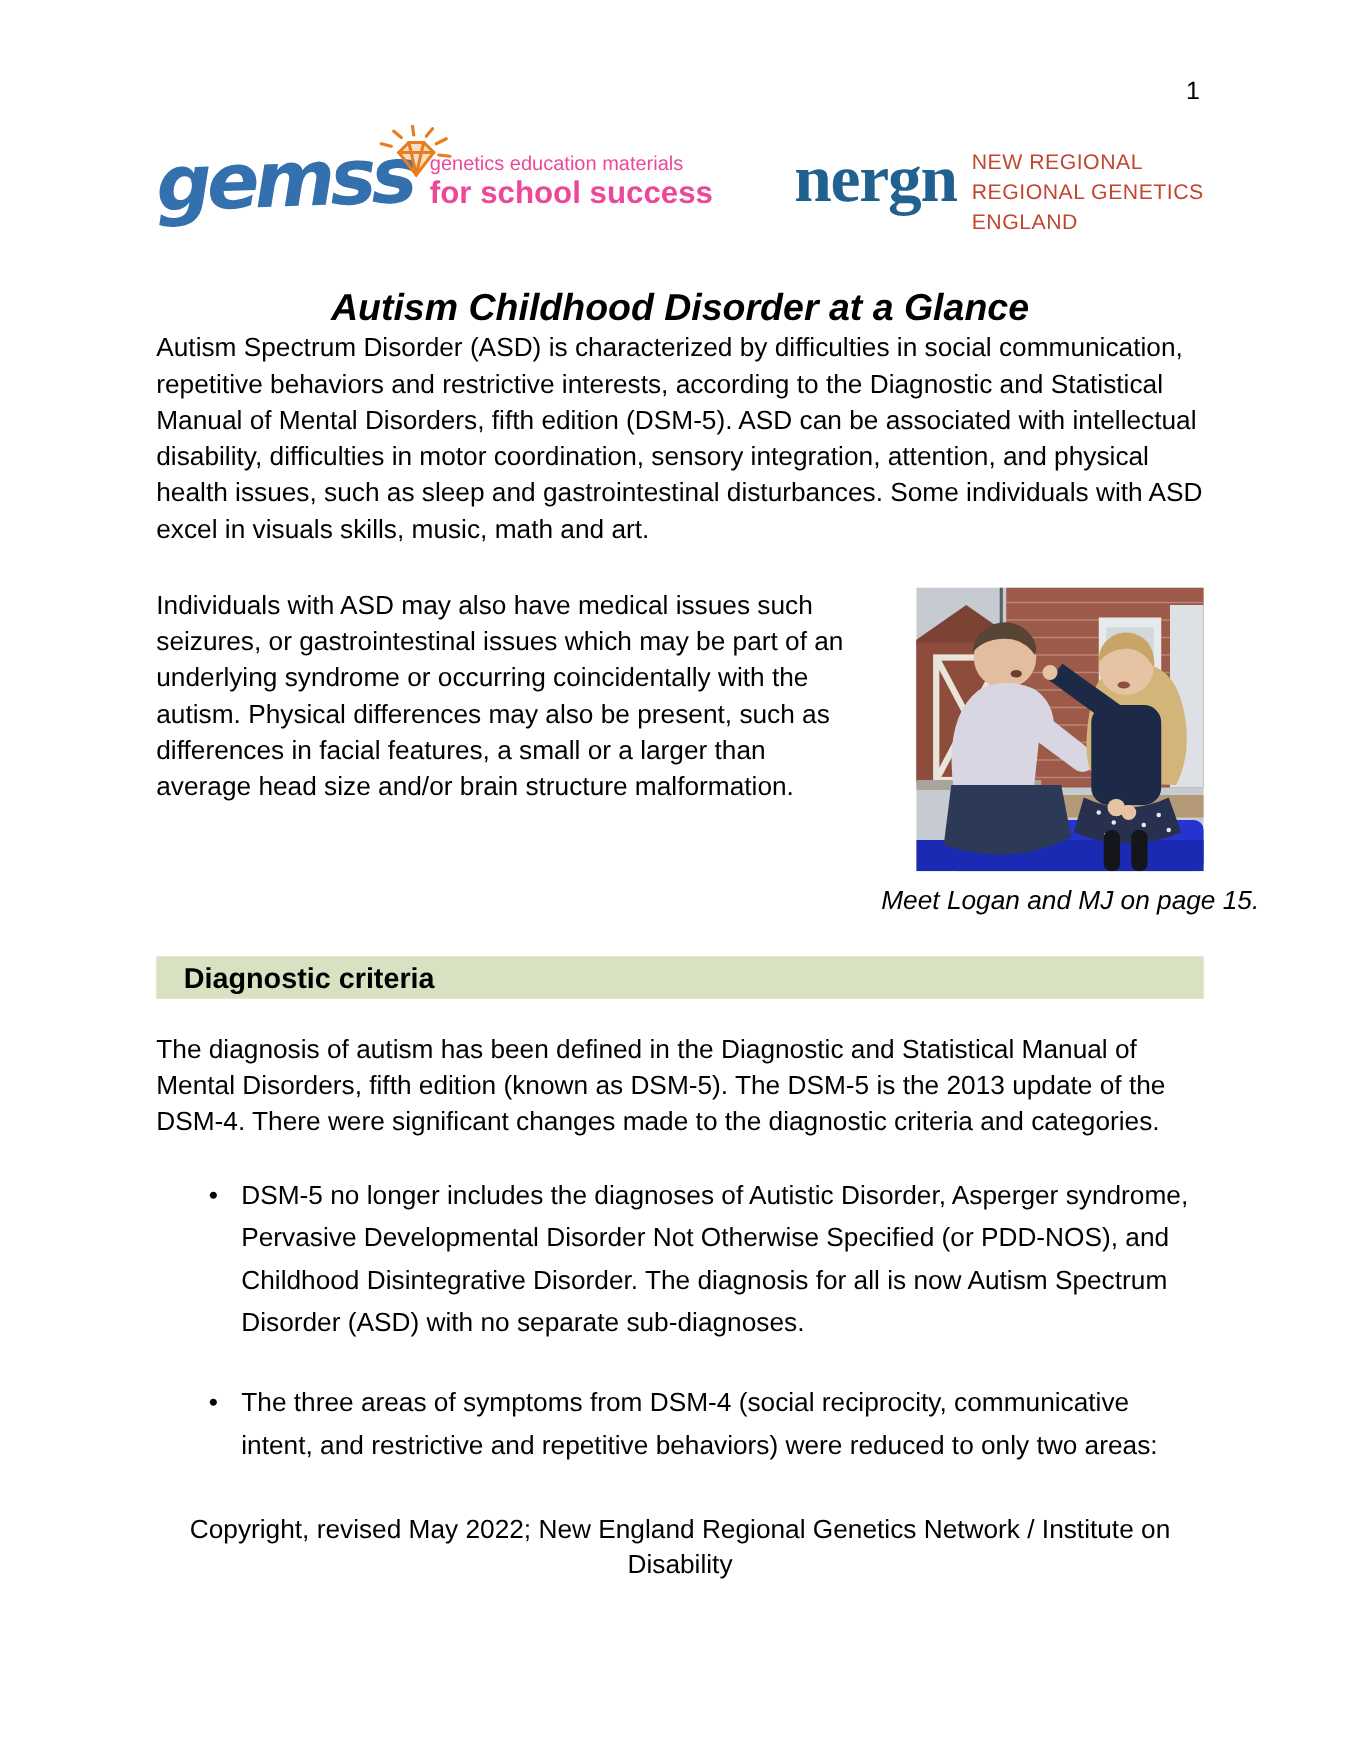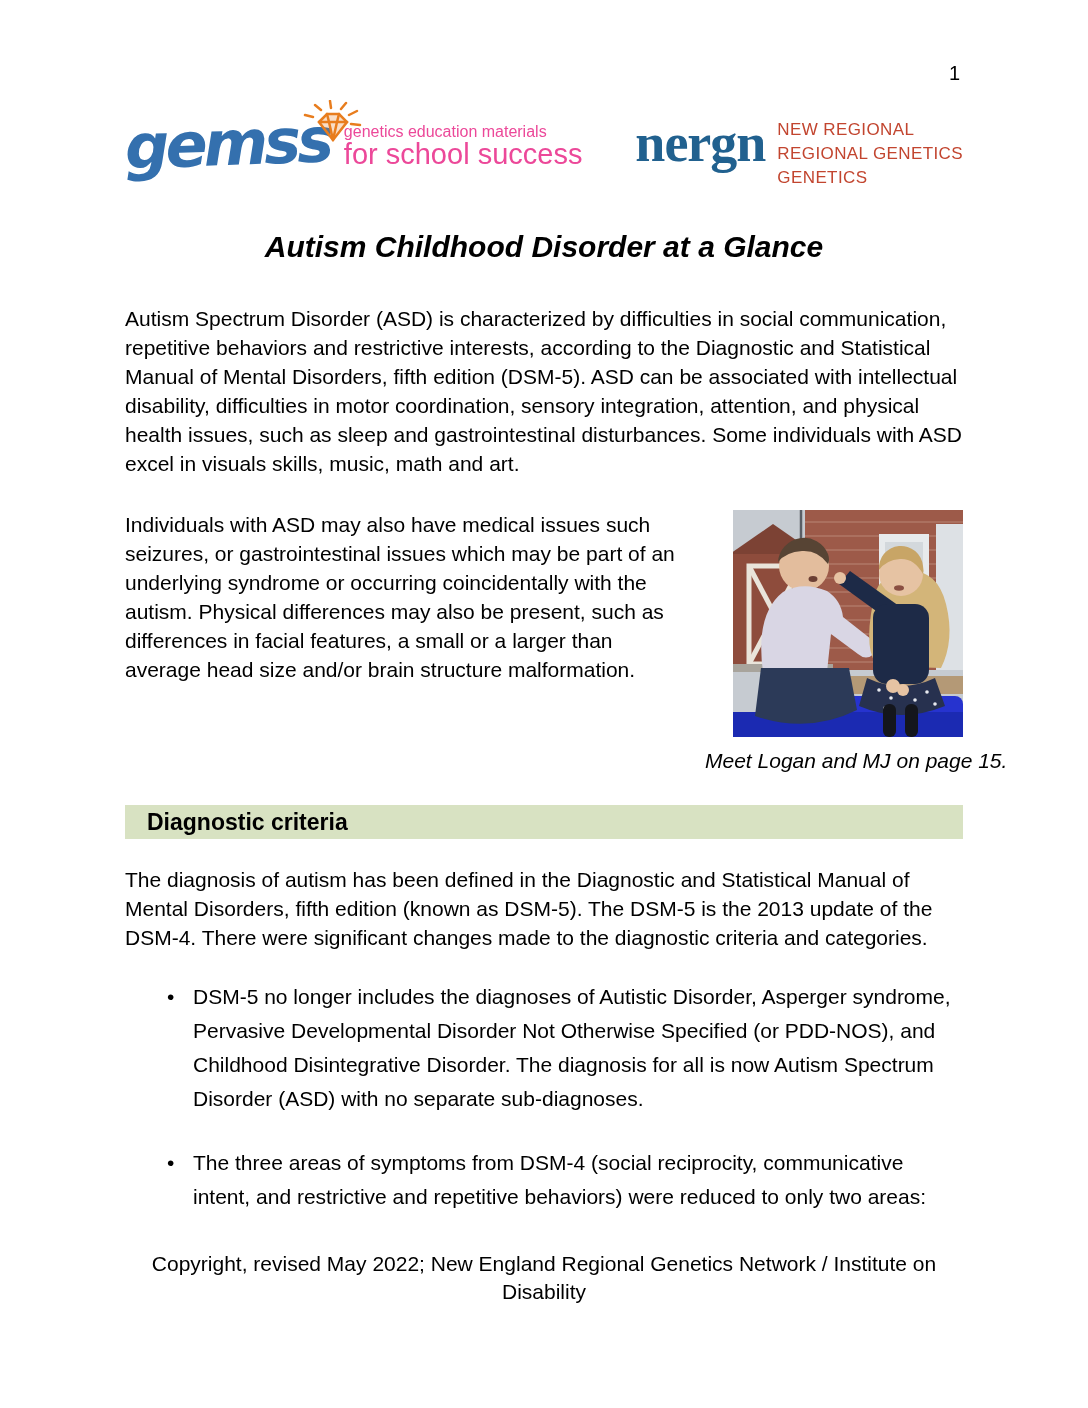--- a/index.html
+++ b/index.html
@@ -15,35 +15,35 @@
   .logos { display:flex; justify-content:space-between; align-items:flex-start; padding-top:112px; }
   .gemss { position:relative; display:flex; align-items:flex-end; }
   .gemss-word {
     font-family:"DejaVu Sans", sans-serif; font-style:italic; font-weight:bold;
     font-size:62px; line-height:64px; color:#3470ae; letter-spacing:-4px;
     transform:rotate(-2deg); display:inline-block;
   }
   .gem-icon { position:absolute; left:172px; top:-12px; }
   .gemss-tag { margin-left:14px; padding-bottom:6px; color:#ec4899; transform:translateY(-2px); }
   .gemss-tag .tag1 { font-size:16px; line-height:18px; }
-  .gemss-tag .tag2 { font-size:29px; line-height:27px; font-weight:400; }
+  .gemss-tag .tag2 { font-size:25px; line-height:27px; font-weight:700; }
   .nergn { display:flex; align-items:flex-start; margin-top:4px; }
   .nergn-word {
     font-family:"Liberation Serif", serif; font-weight:bold;
     font-size:54px; line-height:54px; color:#21618f; letter-spacing:-1px;
   }
   .nergn-text { margin-left:12px; color:#c2452f; font-size:17px; line-height:24px; letter-spacing:0.4px; margin-top:2px; }
 
   
   .title {
     margin-top:40px; text-align:center;
     font-size:30px; font-weight:bold; font-style:italic; letter-spacing:0;
   }
   .body-text { font-size:21px; line-height:29px; }
-  .p1 { margin-top:40px; }
+  .p1 { }
   .p2 { margin-top:28px; }
 
   
   .wrap { margin-top:4px; }
   .wrap::after { content:""; display:block; clear:both; }
   .figure { float:right; width:258px; margin-left:18px; }
   .children-photo { display:block; margin-left:auto; width:230px; height:227px; }
   .caption {
     margin-top:12px; font-style:italic; font-size:21px;
     text-align:left; white-space:nowrap;
@@ -88,21 +88,21 @@
         <div class="tag1">genetics education materials</div>
         <div class="tag2">for school success</div>
       </div>
     </div>
 
     <div class="nergn">
       <span class="nergn-word">nergn</span>
       <div class="nergn-text">
         <div>NEW REGIONAL</div>
         <div>REGIONAL GENETICS</div>
-        <div>GENETICS</div>
+        <div>ENGLAND</div>
       </div>
     </div>
   </header>
 
   <h1 class="title">Autism Childhood Disorder at a Glance</h1>
 
   <p class="body-text p1">Autism Spectrum Disorder (ASD) is characterized by difficulties in social communication, repetitive behaviors and restrictive interests, according to the Diagnostic and Statistical Manual of Mental Disorders, fifth edition (DSM-5).  ASD can be associated with intellectual disability, difficulties in motor coordination, sensory integration, attention, and physical health issues, such as sleep and gastrointestinal disturbances.  Some individuals with ASD excel in visuals skills, music, math and art.</p>
 
   <div class="wrap">
     <div class="figure">

